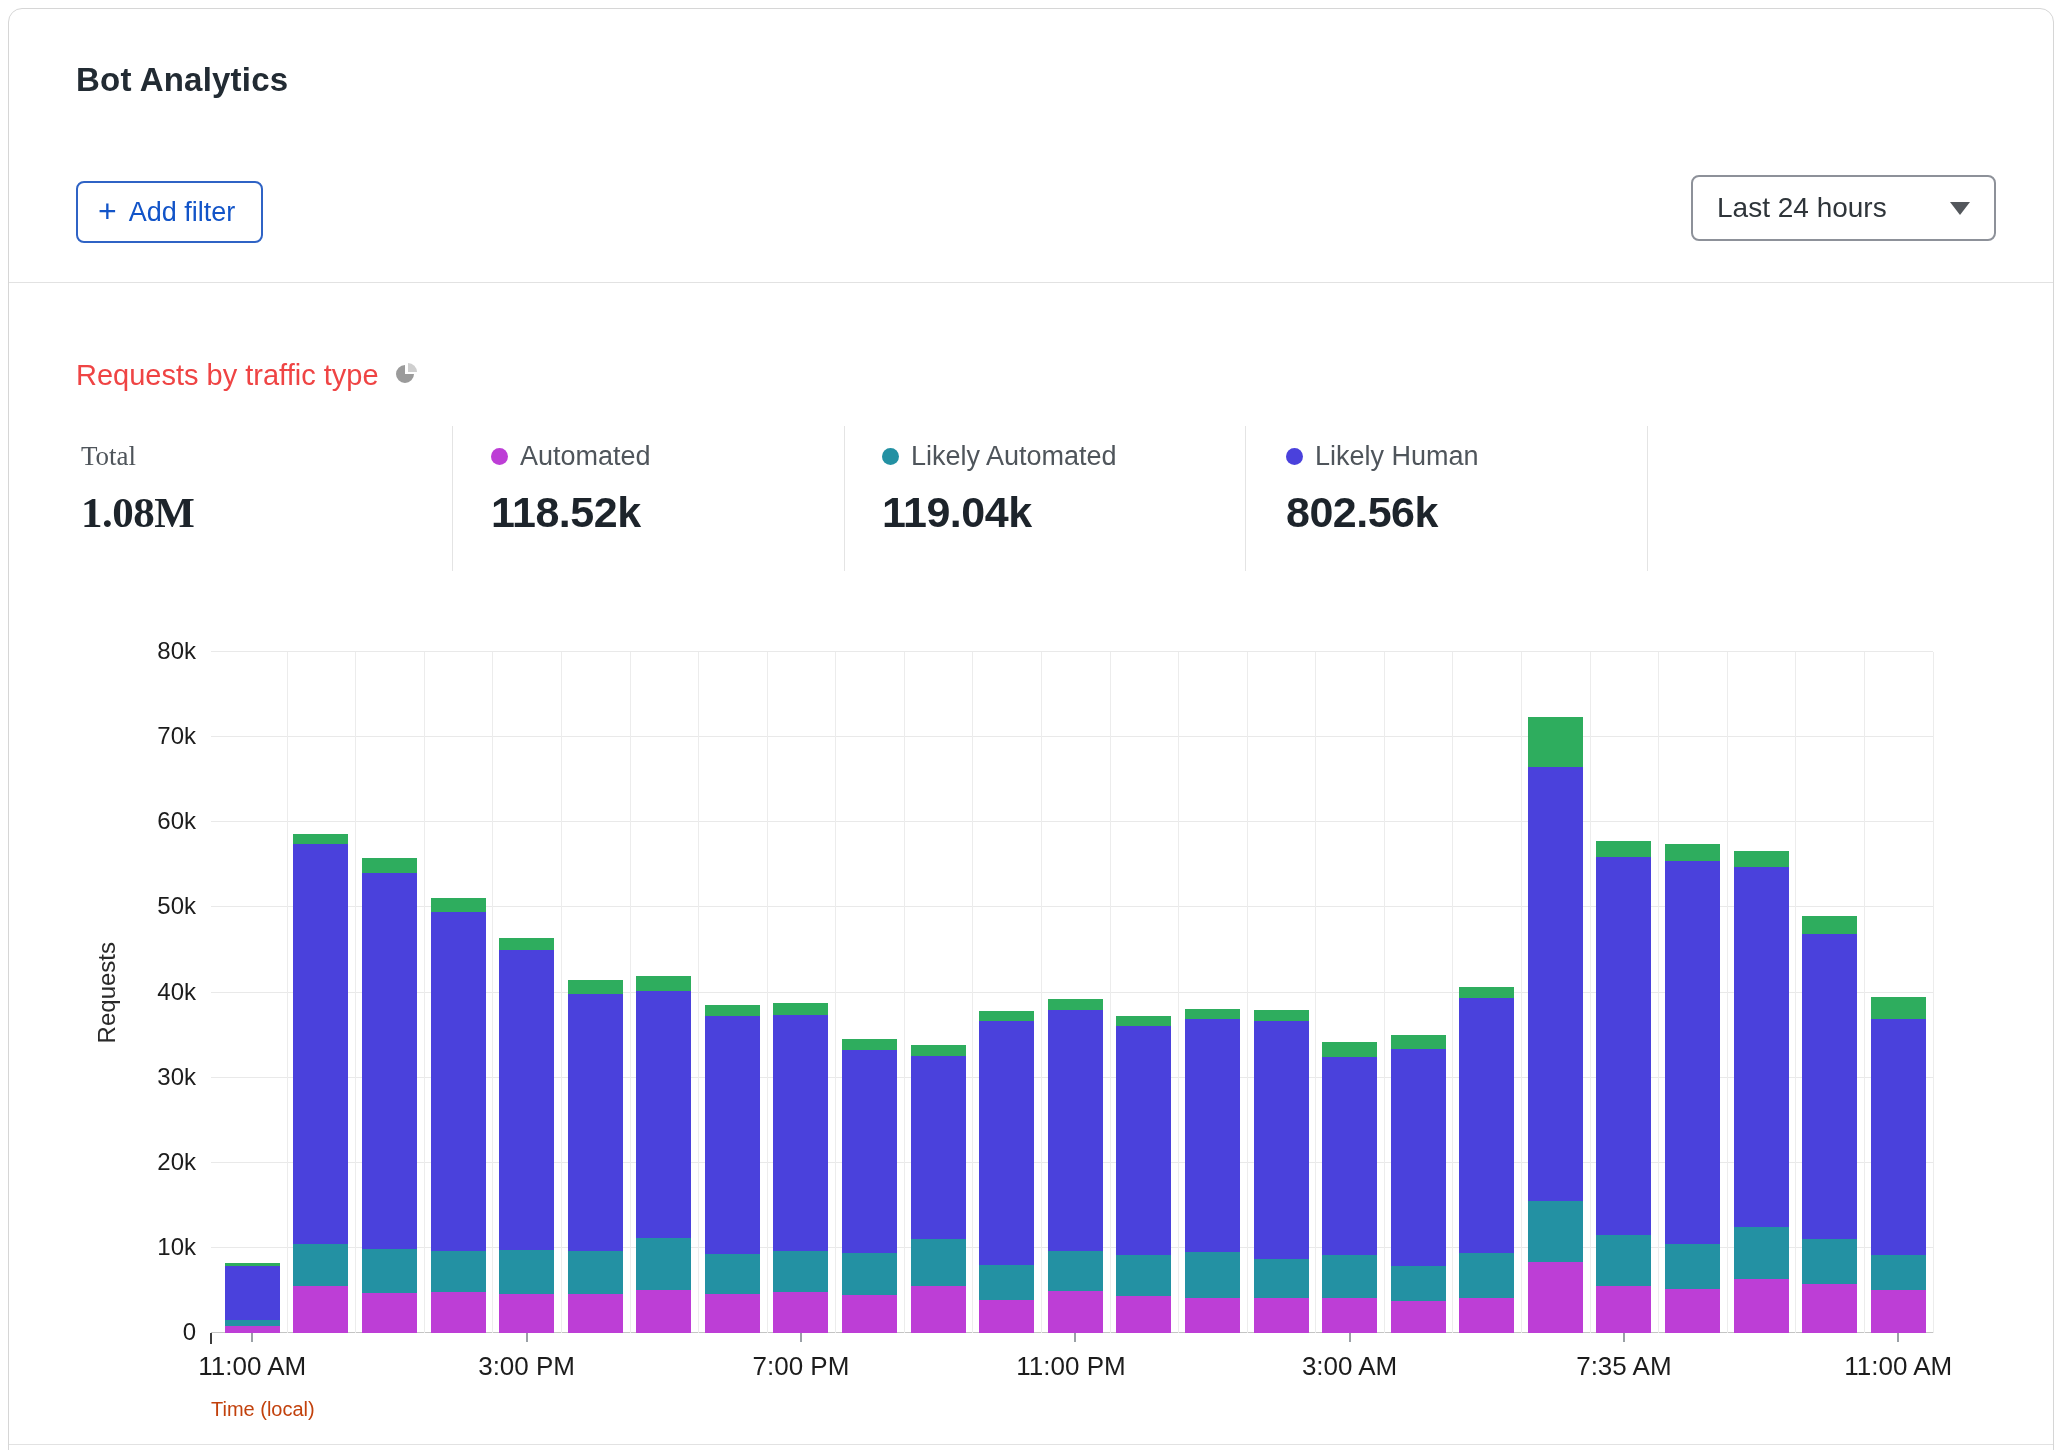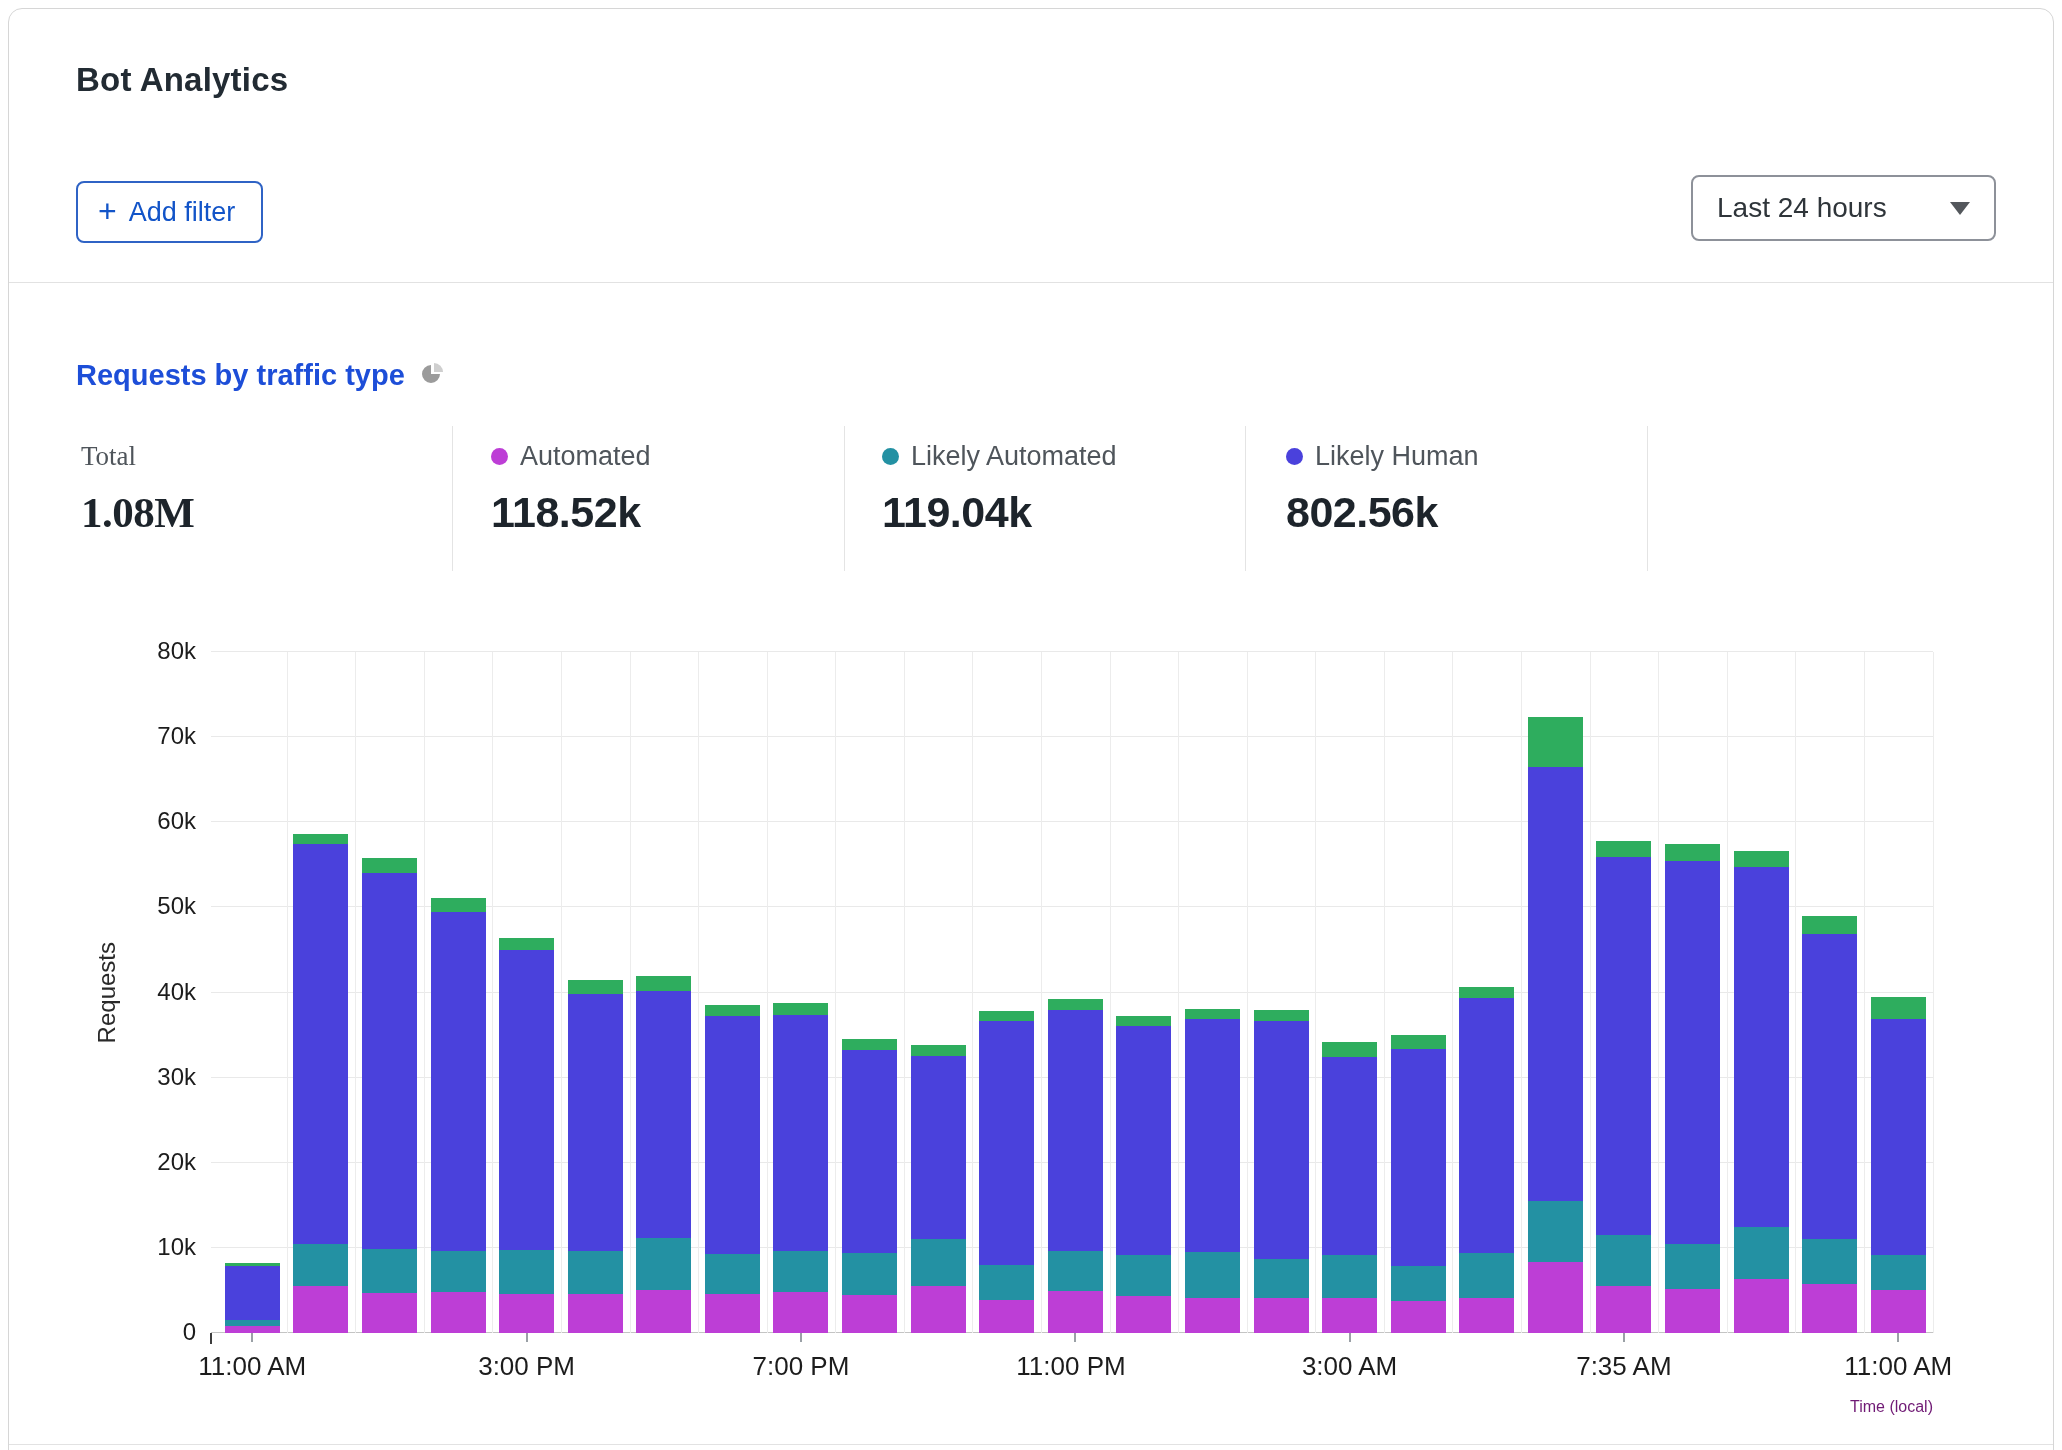--- a/index.html
+++ b/index.html
@@ -18,21 +18,21 @@
           border:2px solid #2f63c5; border-radius:8px; background:#fff; color:#1254c8;
           font-size:27px; display:flex; align-items:center; gap:12px; cursor:pointer; font-family:inherit; }
   .btn-add-filter .plus { font-size:32px; font-weight:500; line-height:1; margin-top:-3px; }
   .select { position:absolute; left:1682px; top:166px; width:305px; height:66px; border:2px solid #8d9199; border-radius:8px;
           background:#fff; display:flex; align-items:center; padding:0 24px; cursor:pointer; }
   .select .value { font-size:28px; color:#2f353a; flex:1; }
   .caret { width:0; height:0; border-left:10px solid transparent; border-right:10px solid transparent; border-top:13px solid #53575c; }
 
   
   .section-title { position:absolute; left:67px; top:350px; display:flex; align-items:center; gap:15px; }
-  .section-title .txt { font-size:29px; font-weight:700; color:#1d4ed8; }
+  .section-title .txt { font-size:29px; font-weight:400; color:#ef4444; }
 
   
   .stats-row { position:absolute; left:0; top:417px; width:100%; height:150px; }
   .stat-block { position:absolute; top:15px; }
   .stat-label { display:flex; align-items:center; gap:12px; font-size:27px; color:#4f555b; }
   .stat-dot { width:17px; height:17px; border-radius:50%; }
   .stat-value { margin-top:16px; font-size:43px; font-weight:700; color:#1d242b; letter-spacing:-0.5px; }
   .stat-divider { position:absolute; top:0; width:1px; height:145px; background:#e4e4e4; }
 
   
@@ -41,21 +41,21 @@
   .hline.axis { background:#c4c4c4; }
   .vline { position:absolute; top:0; width:1px; height:100%; background:#ececec; }
   .ylab { position:absolute; left:-90px; width:75px; text-align:right; font-size:24px; color:#1c1c1c; }
   .bar { position:absolute; bottom:0; width:55px; display:flex; flex-direction:column-reverse; }
   .bar .seg { width:100%; }
   .xtick { position:absolute; width:2px; height:9px; background:#9aa0a6; top:681px; }
   .xtick.origin { background:#3c3c3c; height:11px; }
   .xlab { position:absolute; top:699px; width:190px; text-align:center; font-size:26px; color:#1c1c1c; }
   .yaxis-title { position:absolute; left:-118px; top:0; height:100%; display:flex; align-items:center; }
   .yaxis-title span { writing-mode:vertical-rl; transform:rotate(180deg); font-size:24px; color:#2a2a2a; }
-  .xaxis-title { position:absolute; top:746px; left:0; width:100%; text-align:right; font-size:16px; color:#701a75; }
+  .xaxis-title { position:absolute; top:746px; left:0; width:100%; text-align:left; font-size:20px; color:#c2410c; }
 </style>
 </head>
 <body>
 
 <div class="card">
 
   <div class="page-title">Bot Analytics</div>
 
 
   <button class="btn-add-filter">

